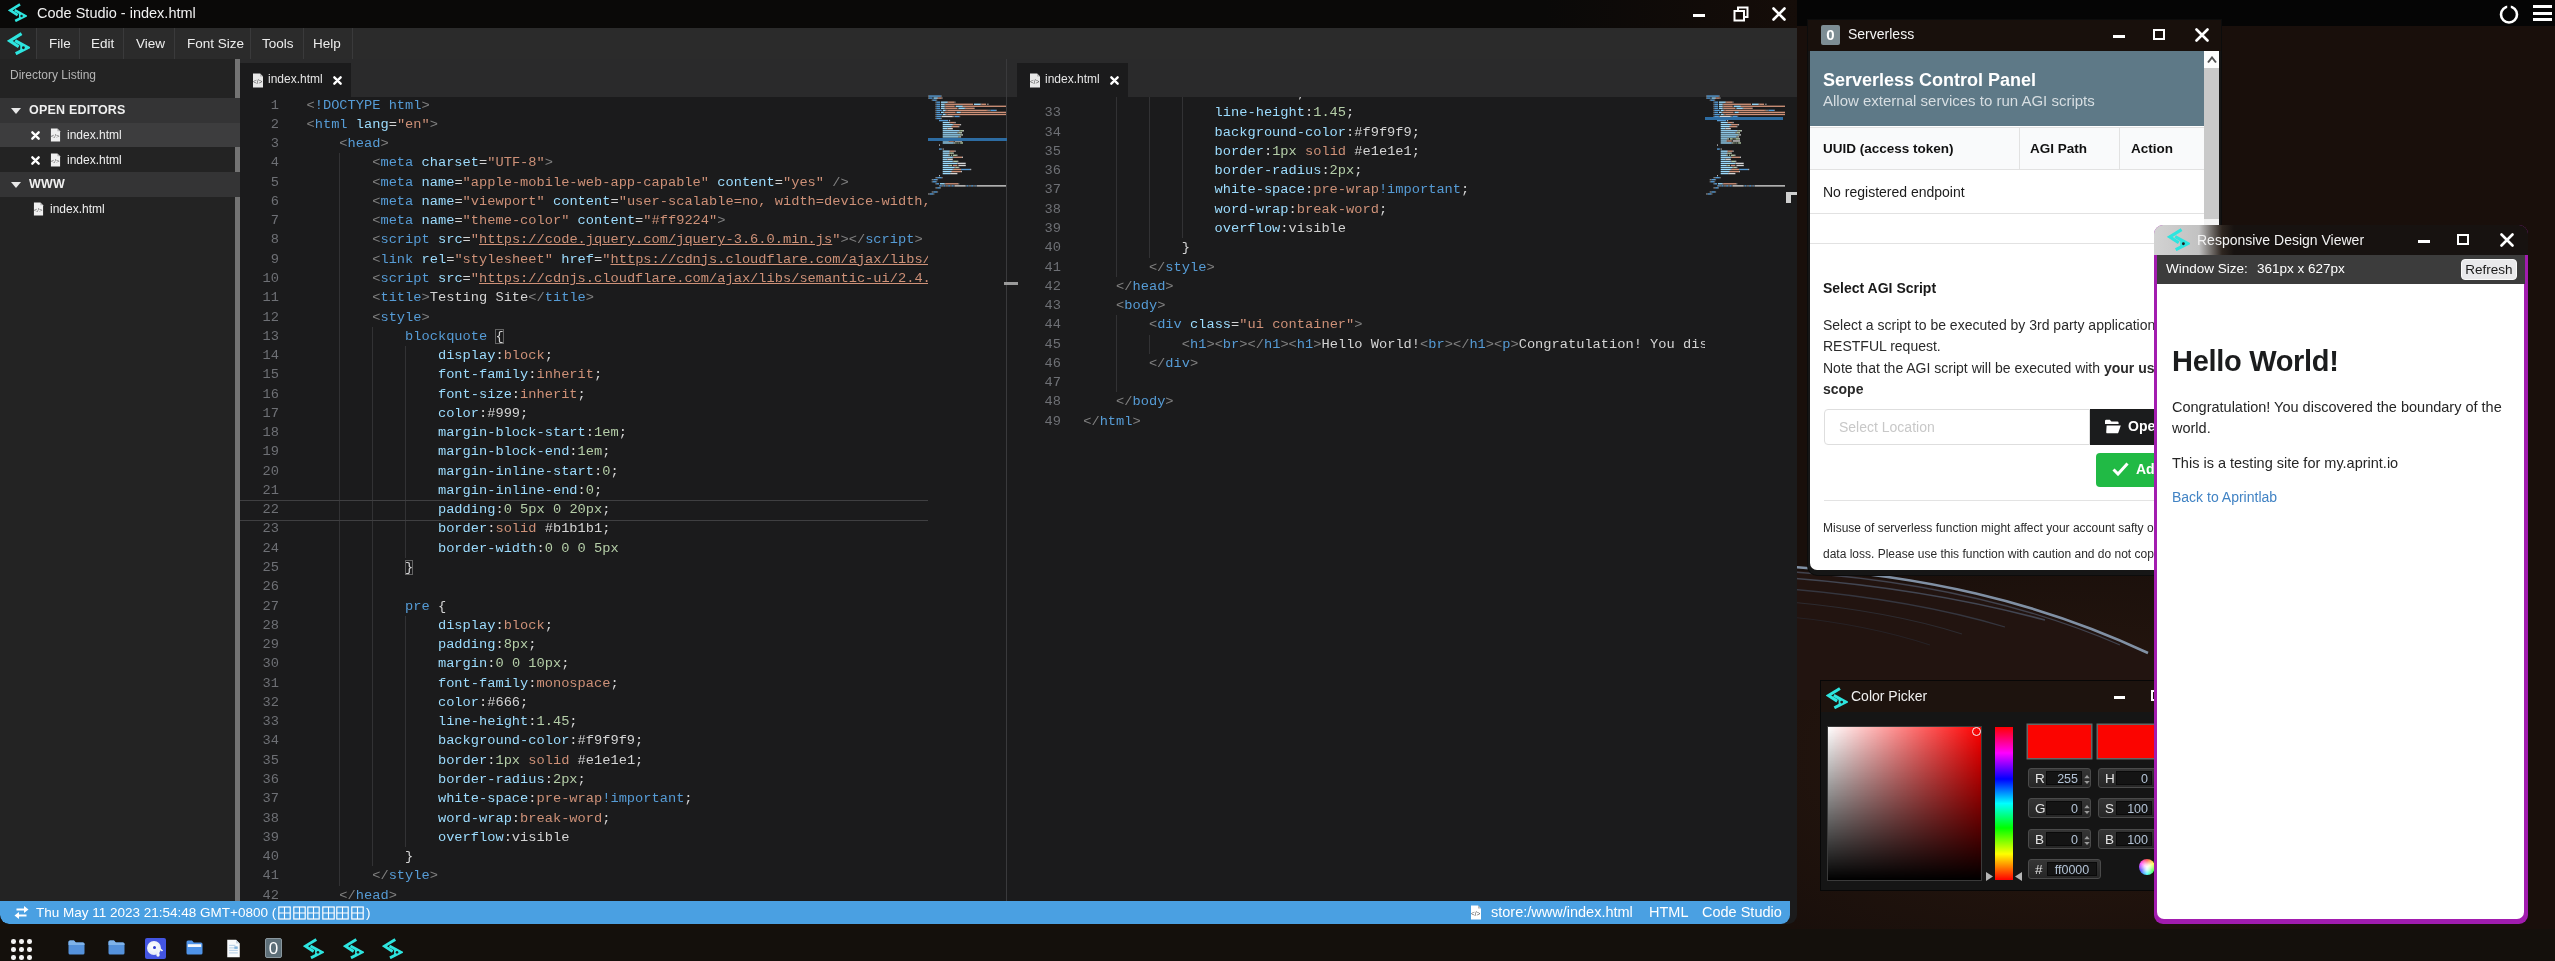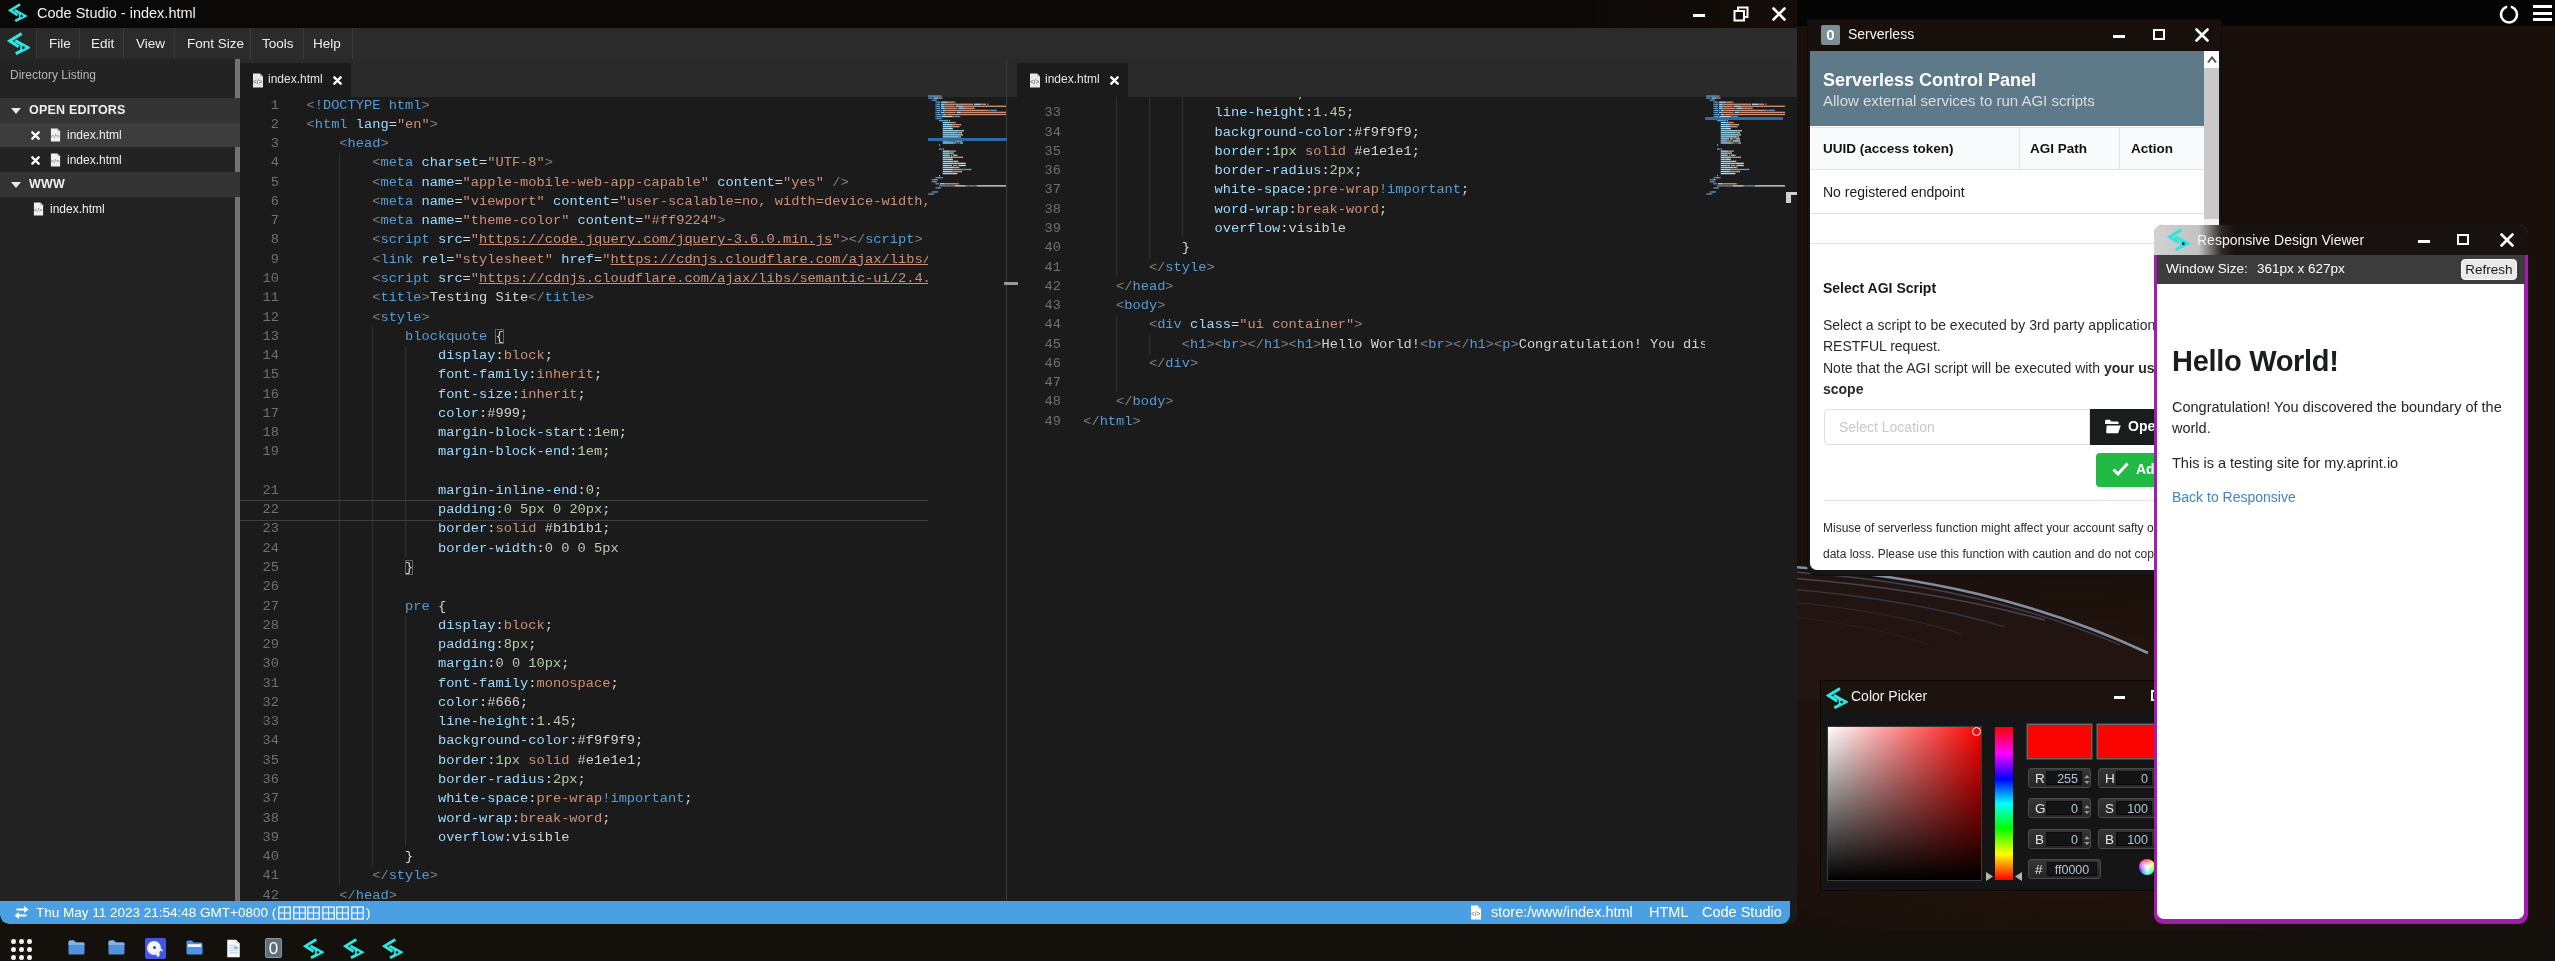--- a/index.html
+++ b/index.html
@@ -178,20 +178,21 @@
 <div class="cl" style="top:171.9px"><span class="ln" style="width:39px">10</span><span class="ct" style="left:66.5px"><span style="color:#d4d4d4">        </span><span style="color:#808080">&lt;</span><span style="color:#569cd6">script</span><span style="color:#d4d4d4"> </span><span style="color:#9cdcfe">src</span><span style="color:#d4d4d4">=</span><span style="color:#ce9178">"</span><span style="color:#ce9178;text-decoration:underline">https://cdnjs.cloudflare.com/ajax/libs/semantic-ui/2.4.1/semantic.min.js</span></span></div>
 <div class="cl" style="top:191.2px"><span class="ln" style="width:39px">11</span><span class="ct" style="left:66.5px"><span style="color:#d4d4d4">        </span><span style="color:#808080">&lt;</span><span style="color:#569cd6">title</span><span style="color:#808080">&gt;</span><span style="color:#d4d4d4">Testing Site</span><span style="color:#808080">&lt;/</span><span style="color:#569cd6">title</span><span style="color:#808080">&gt;</span></span></div>
 <div class="cl" style="top:210.5px"><span class="ln" style="width:39px">12</span><span class="ct" style="left:66.5px"><span style="color:#d4d4d4">        </span><span style="color:#808080">&lt;</span><span style="color:#569cd6">style</span><span style="color:#808080">&gt;</span></span></div>
 <div class="cl" style="top:229.7px"><span class="ln" style="width:39px">13</span><span class="ct" style="left:66.5px"><span style="color:#d4d4d4">            </span><span style="color:#569cd6">blockquote</span><span style="color:#d4d4d4"> </span><span class="bx">{</span></span></div>
 <div class="cl" style="top:249.0px"><span class="ln" style="width:39px">14</span><span class="ct" style="left:66.5px"><span style="color:#d4d4d4">                </span><span style="color:#9cdcfe">display</span><span style="color:#d4d4d4">:</span><span style="color:#ce9178">block</span><span style="color:#d4d4d4">;</span></span></div>
 <div class="cl" style="top:268.3px"><span class="ln" style="width:39px">15</span><span class="ct" style="left:66.5px"><span style="color:#d4d4d4">                </span><span style="color:#9cdcfe">font-family</span><span style="color:#d4d4d4">:</span><span style="color:#ce9178">inherit</span><span style="color:#d4d4d4">;</span></span></div>
 <div class="cl" style="top:287.6px"><span class="ln" style="width:39px">16</span><span class="ct" style="left:66.5px"><span style="color:#d4d4d4">                </span><span style="color:#9cdcfe">font-size</span><span style="color:#d4d4d4">:</span><span style="color:#ce9178">inherit</span><span style="color:#d4d4d4">;</span></span></div>
 <div class="cl" style="top:306.8px"><span class="ln" style="width:39px">17</span><span class="ct" style="left:66.5px"><span style="color:#d4d4d4">                </span><span style="color:#9cdcfe">color</span><span style="color:#d4d4d4">:#999;</span></span></div>
 <div class="cl" style="top:326.1px"><span class="ln" style="width:39px">18</span><span class="ct" style="left:66.5px"><span style="color:#d4d4d4">                </span><span style="color:#9cdcfe">margin-block-start</span><span style="color:#d4d4d4">:</span><span style="color:#b5cea8">1em</span><span style="color:#d4d4d4">;</span></span></div>
 <div class="cl" style="top:345.4px"><span class="ln" style="width:39px">19</span><span class="ct" style="left:66.5px"><span style="color:#d4d4d4">                </span><span style="color:#9cdcfe">margin-block-end</span><span style="color:#d4d4d4">:</span><span style="color:#b5cea8">1em</span><span style="color:#d4d4d4">;</span></span></div>
+<div class="cl" style="top:364.6px"><span class="ln" style="width:39px">20</span><span class="ct" style="left:66.5px"><span style="color:#d4d4d4">                </span><span style="color:#9cdcfe">margin-inline-start</span><span style="color:#d4d4d4">:</span><span style="color:#b5cea8">0</span><span style="color:#d4d4d4">;</span></span></div>
 <div class="cl" style="top:383.9px"><span class="ln" style="width:39px">21</span><span class="ct" style="left:66.5px"><span style="color:#d4d4d4">                </span><span style="color:#9cdcfe">margin-inline-end</span><span style="color:#d4d4d4">:</span><span style="color:#b5cea8">0</span><span style="color:#d4d4d4">;</span></span></div>
 <div class="cl" style="top:403.2px"><span class="ln" style="width:39px">22</span><span class="ct" style="left:66.5px"><span style="color:#d4d4d4">                </span><span style="color:#9cdcfe">padding</span><span style="color:#d4d4d4">:</span><span style="color:#b5cea8">0</span><span style="color:#d4d4d4"> </span><span style="color:#b5cea8">5px</span><span style="color:#d4d4d4"> </span><span style="color:#b5cea8">0</span><span style="color:#d4d4d4"> </span><span style="color:#b5cea8">20px</span><span style="color:#d4d4d4">;</span></span></div>
 <div class="cl" style="top:422.4px"><span class="ln" style="width:39px">23</span><span class="ct" style="left:66.5px"><span style="color:#d4d4d4">                </span><span style="color:#9cdcfe">border</span><span style="color:#d4d4d4">:</span><span style="color:#ce9178">solid</span><span style="color:#d4d4d4"> #b1b1b1;</span></span></div>
 <div class="cl" style="top:441.7px"><span class="ln" style="width:39px">24</span><span class="ct" style="left:66.5px"><span style="color:#d4d4d4">                </span><span style="color:#9cdcfe">border-width</span><span style="color:#d4d4d4">:</span><span style="color:#b5cea8">0</span><span style="color:#d4d4d4"> </span><span style="color:#b5cea8">0</span><span style="color:#d4d4d4"> </span><span style="color:#b5cea8">0</span><span style="color:#d4d4d4"> </span><span style="color:#b5cea8">5px</span></span></div>
 <div class="cl" style="top:461.0px"><span class="ln" style="width:39px">25</span><span class="ct" style="left:66.5px"><span style="color:#d4d4d4">            </span><span class="bx">}</span></span></div>
 <div class="cl" style="top:480.2px"><span class="ln" style="width:39px">26</span><span class="ct" style="left:66.5px"></span></div>
 <div class="cl" style="top:499.5px"><span class="ln" style="width:39px">27</span><span class="ct" style="left:66.5px"><span style="color:#d4d4d4">            </span><span style="color:#569cd6">pre</span><span style="color:#d4d4d4"> {</span></span></div>
 <div class="cl" style="top:518.8px"><span class="ln" style="width:39px">28</span><span class="ct" style="left:66.5px"><span style="color:#d4d4d4">                </span><span style="color:#9cdcfe">display</span><span style="color:#d4d4d4">:</span><span style="color:#ce9178">block</span><span style="color:#d4d4d4">;</span></span></div>
 <div class="cl" style="top:538.1px"><span class="ln" style="width:39px">29</span><span class="ct" style="left:66.5px"><span style="color:#d4d4d4">                </span><span style="color:#9cdcfe">padding</span><span style="color:#d4d4d4">:</span><span style="color:#b5cea8">8px</span><span style="color:#d4d4d4">;</span></span></div>
 <div class="cl" style="top:557.3px"><span class="ln" style="width:39px">30</span><span class="ct" style="left:66.5px"><span style="color:#d4d4d4">                </span><span style="color:#9cdcfe">margin</span><span style="color:#d4d4d4">:</span><span style="color:#b5cea8">0</span><span style="color:#d4d4d4"> </span><span style="color:#b5cea8">0</span><span style="color:#d4d4d4"> </span><span style="color:#b5cea8">10px</span><span style="color:#d4d4d4">;</span></span></div>
@@ -890,21 +891,21 @@
       </svg>
 <div class="abs" style="left:3px;top:30px;width:368px;height:29px;background:#3c3c3c">
 <span class="abs" style="left:9px;top:6px;font-size:13.5px;color:#fff">Window Size:</span>
 <span class="abs" style="left:100px;top:6px;font-size:13.5px;color:#fff">361px x 627px</span>
 <div class="abs" style="left:304px;top:3.5px;width:56px;height:21.5px;background:#e9e9eb;border:1px solid #fafafa;border-radius:4px;text-align:center;font-size:13.5px;color:#1a1a1a;line-height:20px">Refresh</div>
 </div>
 <div class="abs" style="left:3px;top:59px;width:367px;height:635px;background:#fff;border-radius:0 0 7px 7px;overflow:hidden">
 <div class="abs" style="left:15px;top:61px;font-size:29px;font-weight:bold;color:#1b1c1d;letter-spacing:-.3px">Hello World!</div>
 <div class="abs" style="left:15px;top:113px;font-size:14.5px;color:#252525;line-height:21.3px;white-space:nowrap">Congratulation! You discovered the boundary of the<br>world.</div>
 <div class="abs" style="left:15px;top:171px;font-size:14.5px;color:#252525;white-space:nowrap">This is a testing site for my.aprint.io</div>
-<div class="abs" style="left:15px;top:204.5px;font-size:14px;color:#4183c4">Back to Responsive</div>
+<div class="abs" style="left:15px;top:204.5px;font-size:14px;color:#4183c4">Back to Aprintlab</div>
 </div>
 </div>
 <div class="abs" id="task">
 <div class="abs" style="left:11px;top:10px;width:4.6px;height:4.6px;border-radius:50%;background:#f4f4f4"></div>
 <div class="abs" style="left:19px;top:10px;width:4.6px;height:4.6px;border-radius:50%;background:#f4f4f4"></div>
 <div class="abs" style="left:27px;top:10px;width:4.6px;height:4.6px;border-radius:50%;background:#f4f4f4"></div>
 <div class="abs" style="left:11px;top:18px;width:4.6px;height:4.6px;border-radius:50%;background:#f4f4f4"></div>
 <div class="abs" style="left:19px;top:18px;width:4.6px;height:4.6px;border-radius:50%;background:#f4f4f4"></div>
 <div class="abs" style="left:27px;top:18px;width:4.6px;height:4.6px;border-radius:50%;background:#f4f4f4"></div>
 <div class="abs" style="left:11px;top:26px;width:4.6px;height:4.6px;border-radius:50%;background:#f4f4f4"></div>

